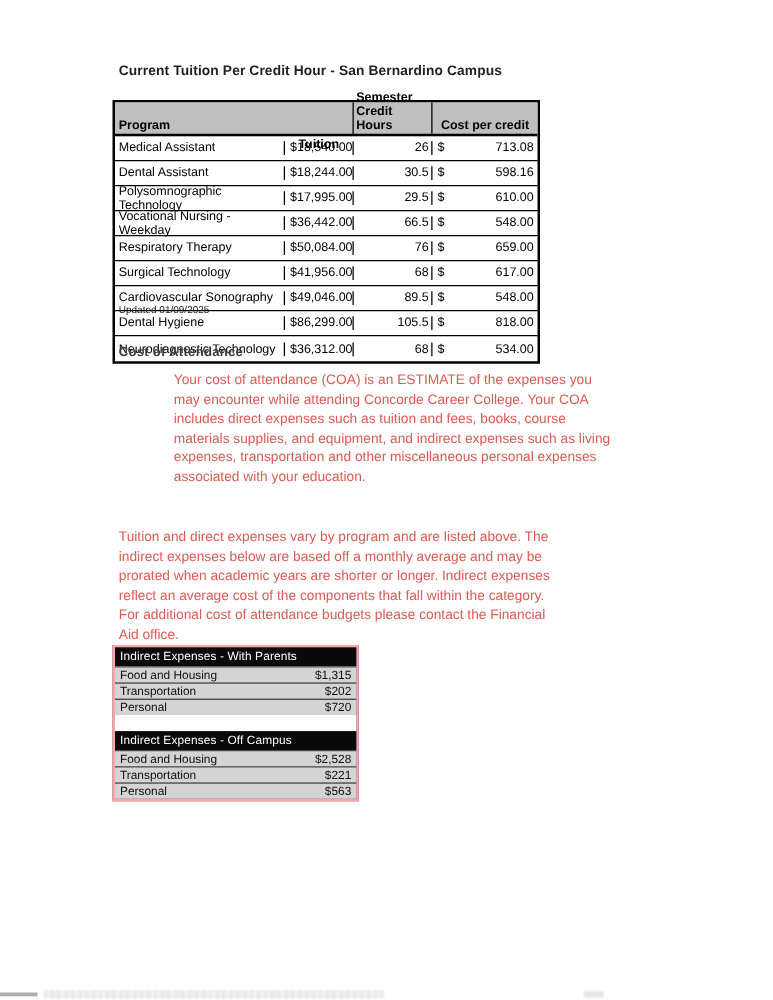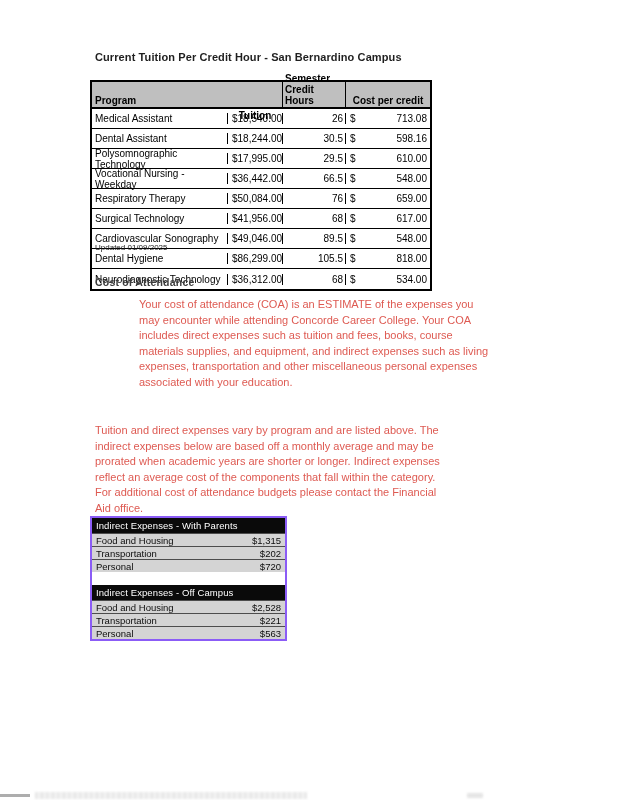--- a/index.html
+++ b/index.html
@@ -108,21 +108,21 @@
   }
   .red-para .line { height: 15.6px; white-space: nowrap; }
   .para-1 { top: 298px; margin-left: 44px; }
   .para-2 { top: 424px; }
 
   
   .expense-block {
     position: absolute;
     left: 90px; top: 516px;
     width: 197px;
-    border: 2px solid #8b5cf6;
+    border: 2px solid #fca5a5;
     background: #701a75;
     font-size: 9.5px;
   }
   .exp-header {
     height: 15px;
     background: #0a0a0a;
     color: #ffffff;
     display: flex;
     align-items: center;
     padding-left: 4px;

